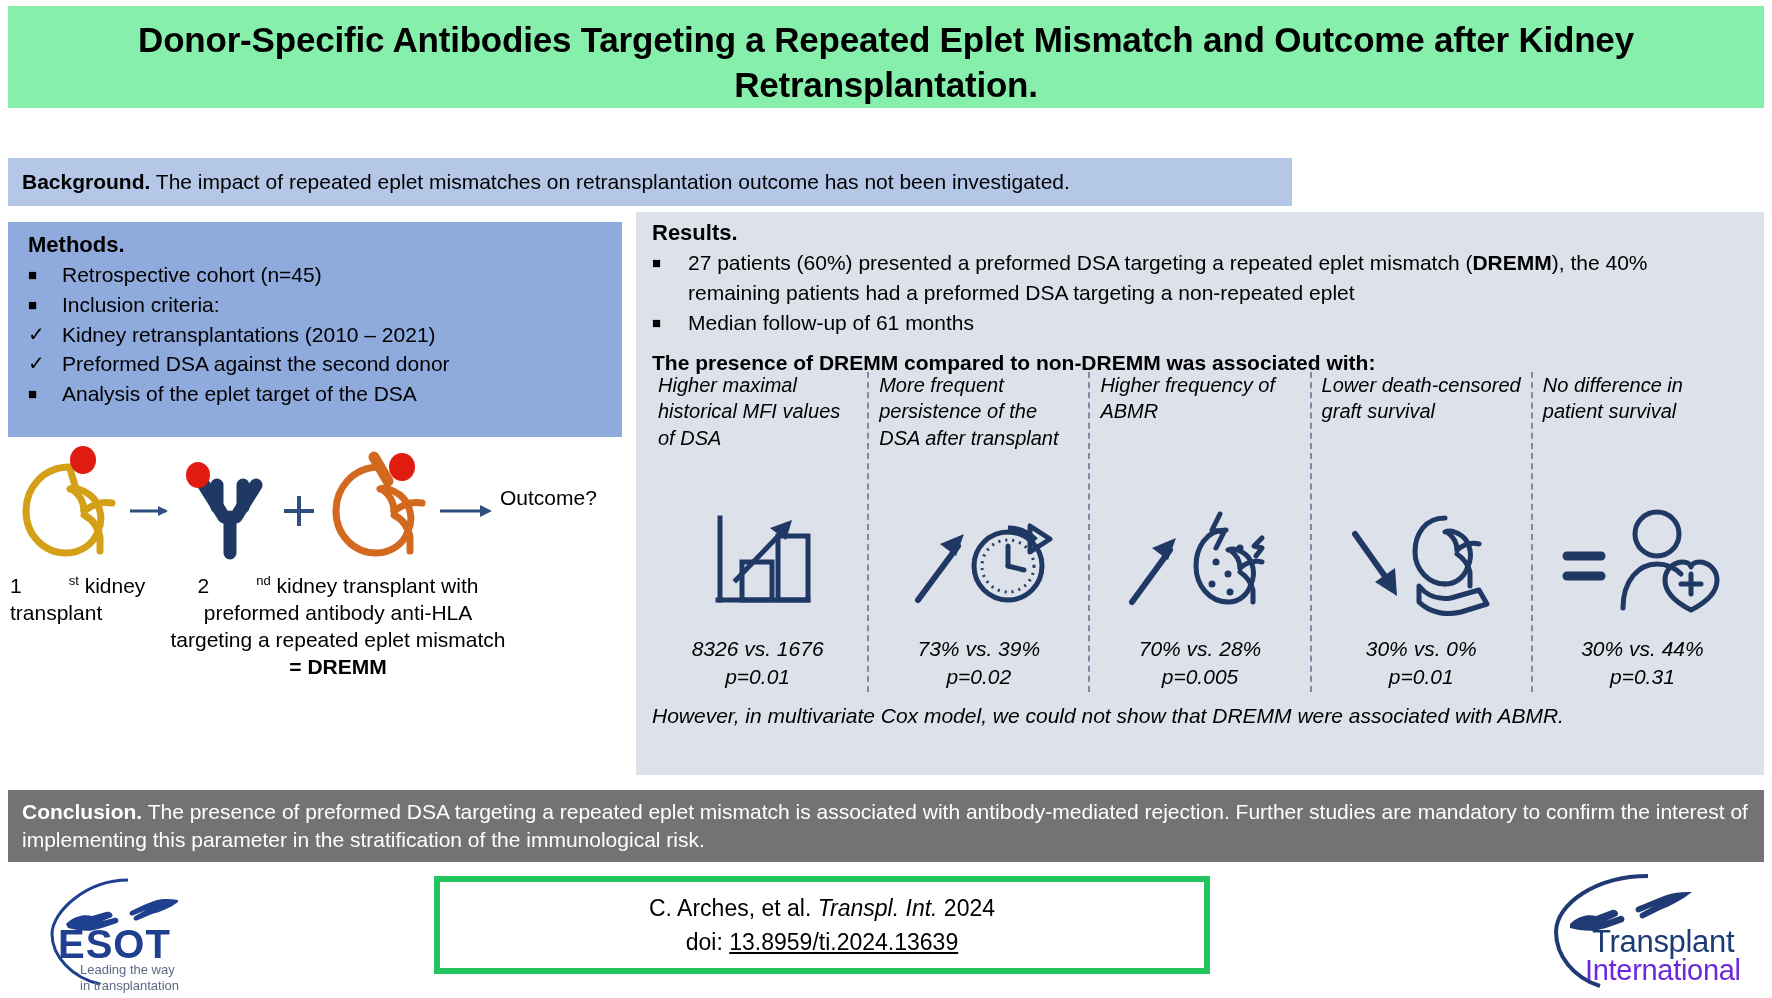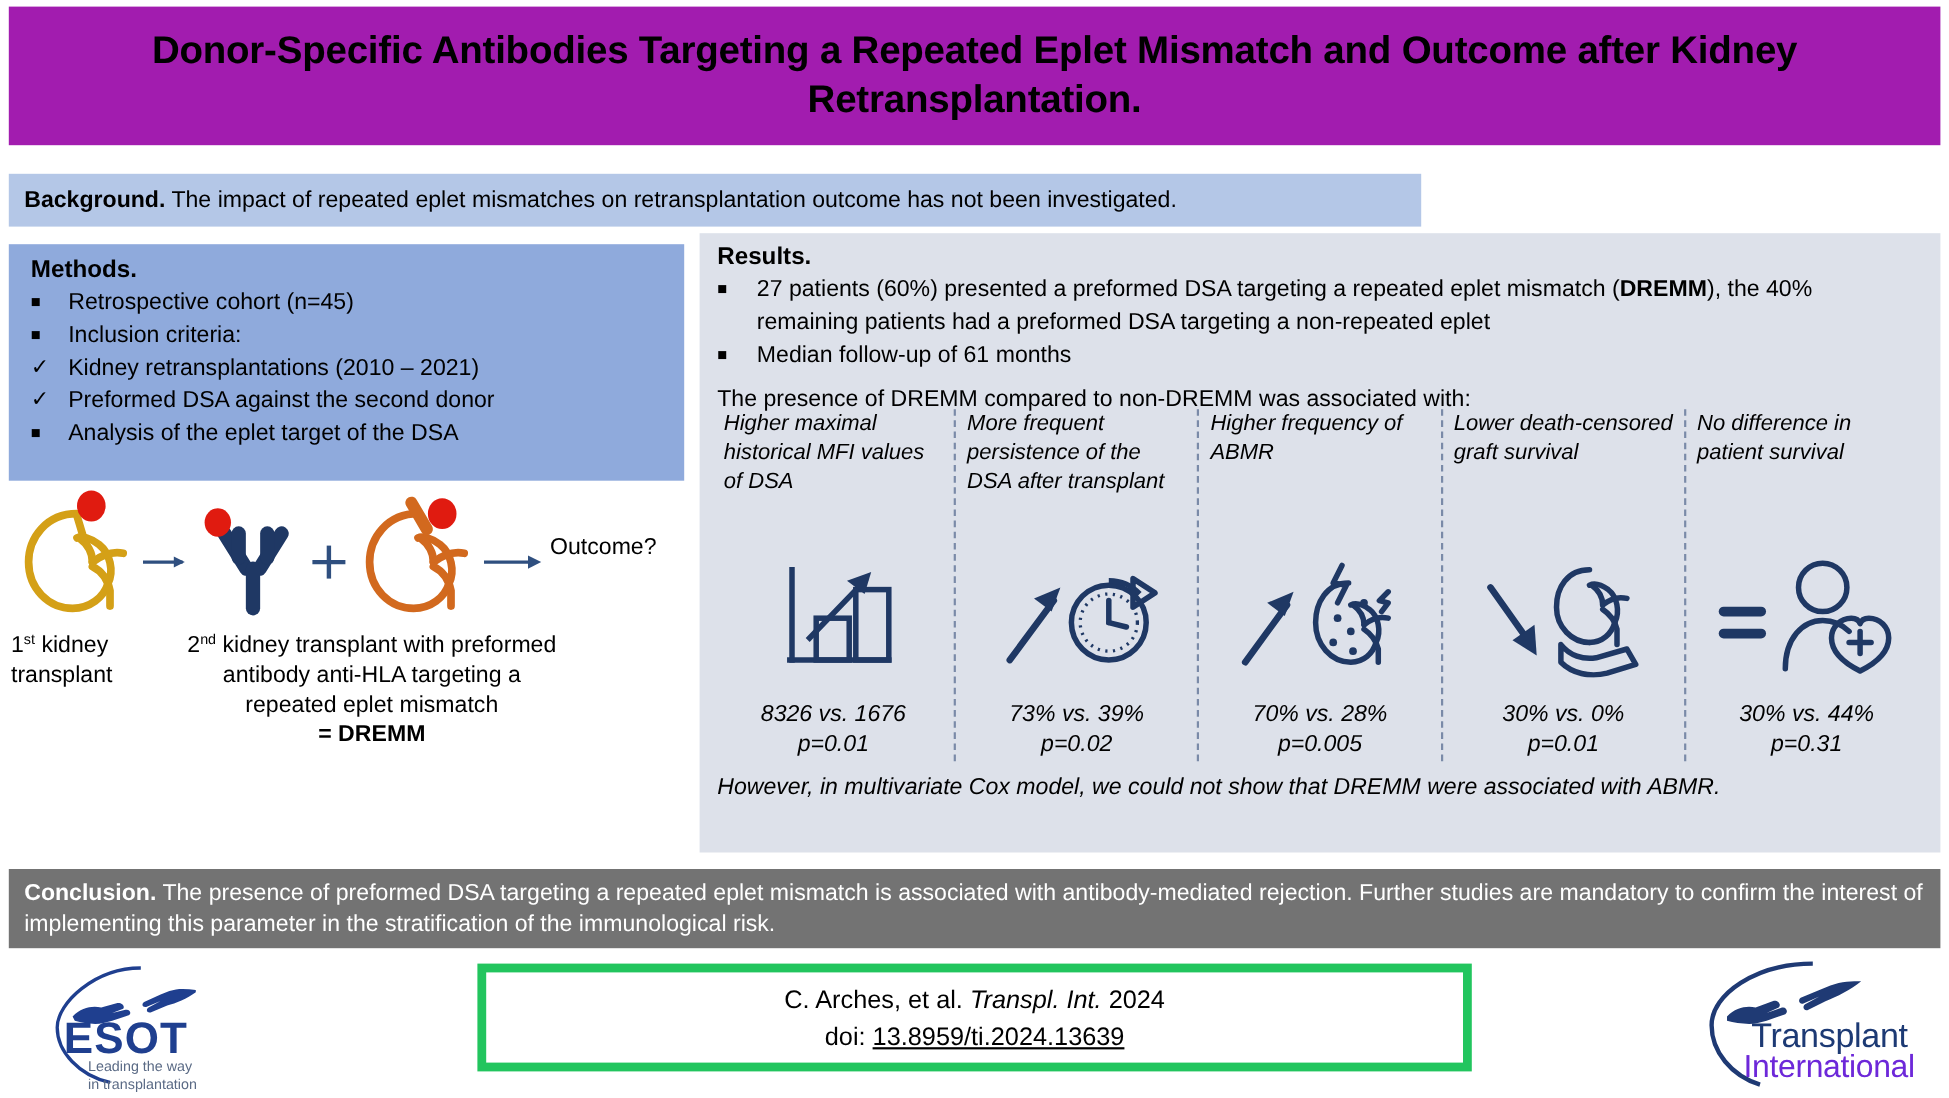--- a/index.html
+++ b/index.html
@@ -6,23 +6,23 @@
   html, body {
     width: 1772px; height: 998px;
     font-family: "Liberation Sans", sans-serif;
     background: #ffffff;
     overflow: hidden;
   }
   .page { position: relative; width: 1772px; height: 998px; background: #fff; }
 
   
   .title-bar {
-    position: absolute; left: 8px; top: 6px; width: 1756px; height: 126px;
-    background: #a21caf;
-    display: flex; align-items: center; justify-content: center;
+    position: absolute; left: 8px; top: 6px; width: 1756px; height: 102px;
+    background: #86efac;
+    display: flex; align-items: flex-end; justify-content: center;
   }
   .title-text {
     font-size: 35px; font-weight: bold; color: #000;
     text-align: center; line-height: 1.28; letter-spacing: -0.2px;
     max-width: 1660px;
   }
 
   
   .background-bar {
     position: absolute; left: 8px; top: 158px; width: 1284px; height: 48px;
@@ -77,21 +77,21 @@
     font-size: 22px; font-weight: bold; color: #000; padding: 8px 0 2px 16px;
   }
   .results-list { list-style: none; padding: 0 24px 0 16px; }
   .results-list li {
     display: flex; align-items: flex-start;
     font-size: 21px; color: #000; line-height: 1.42;
   }
   .results-list .bullet-mark { width: 36px; flex: 0 0 36px; }
   .results-list b { font-weight: bold; }
   .assoc-head {
-    font-size: 21px; font-weight: normal; color: #000;
+    font-size: 21px; font-weight: bold; color: #000;
     padding: 14px 0 0 16px;
   }
 
   
   .cols {
     position: absolute; left: 12px; top: 160px; width: 1104px; height: 320px;
     display: flex;
   }
   .col {
     flex: 1 1 0; position: relative; padding: 0 10px;
@@ -130,37 +130,37 @@
   .esot-logo { position: absolute; left: 28px; top: 6px; width: 200px; height: 120px; }
   .esot-word {
     position: absolute; left: 58px; top: 56px;
     font-size: 40px; font-weight: bold; color: #1f3f8f; letter-spacing: 1px;
   }
   .esot-tag {
     position: absolute; left: 80px; top: 96px;
     font-size: 13px; color: #5a6a85; line-height: 1.25;
   }
   .cite-box {
-    position: absolute; left: 434px; top: 10px; width: 904px; height: 98px;
-    border: 8px solid #22c55e; background: #fff;
+    position: absolute; left: 434px; top: 10px; width: 776px; height: 98px;
+    border: 6px solid #22c55e; background: #fff;
     display: flex; flex-direction: column; align-items: center; justify-content: center;
   }
   .cite-line { font-size: 23px; color: #000; line-height: 1.5; }
   .cite-line i { font-style: italic; }
   .doi-link { text-decoration: underline; }
   .ti-logo { position: absolute; left: 1530px; top: 4px; width: 230px; height: 124px; }
   .ti-word-1 {
     position: absolute; left: 1592px; top: 58px;
     font-size: 31px; color: #1d3a74; letter-spacing: -0.3px;
   }
   .ti-word-2 {
     position: absolute; left: 1585px; top: 88px;
     font-size: 29px; color: #6d28d9; letter-spacing: -0.3px;
   }
-  sup { font-size: 0.62em; vertical-align: super; }
+  sup { font-size: 0.62em; vertical-align: super; margin-left: 47px; }
 </style>
 </head>
 <body>
 
 <div class="page">
 
   <div class="title-bar">
     <div class="title-text">Donor-Specific Antibodies Targeting a Repeated Eplet Mismatch and Outcome after Kidney Retransplantation.</div>
   </div>
 

